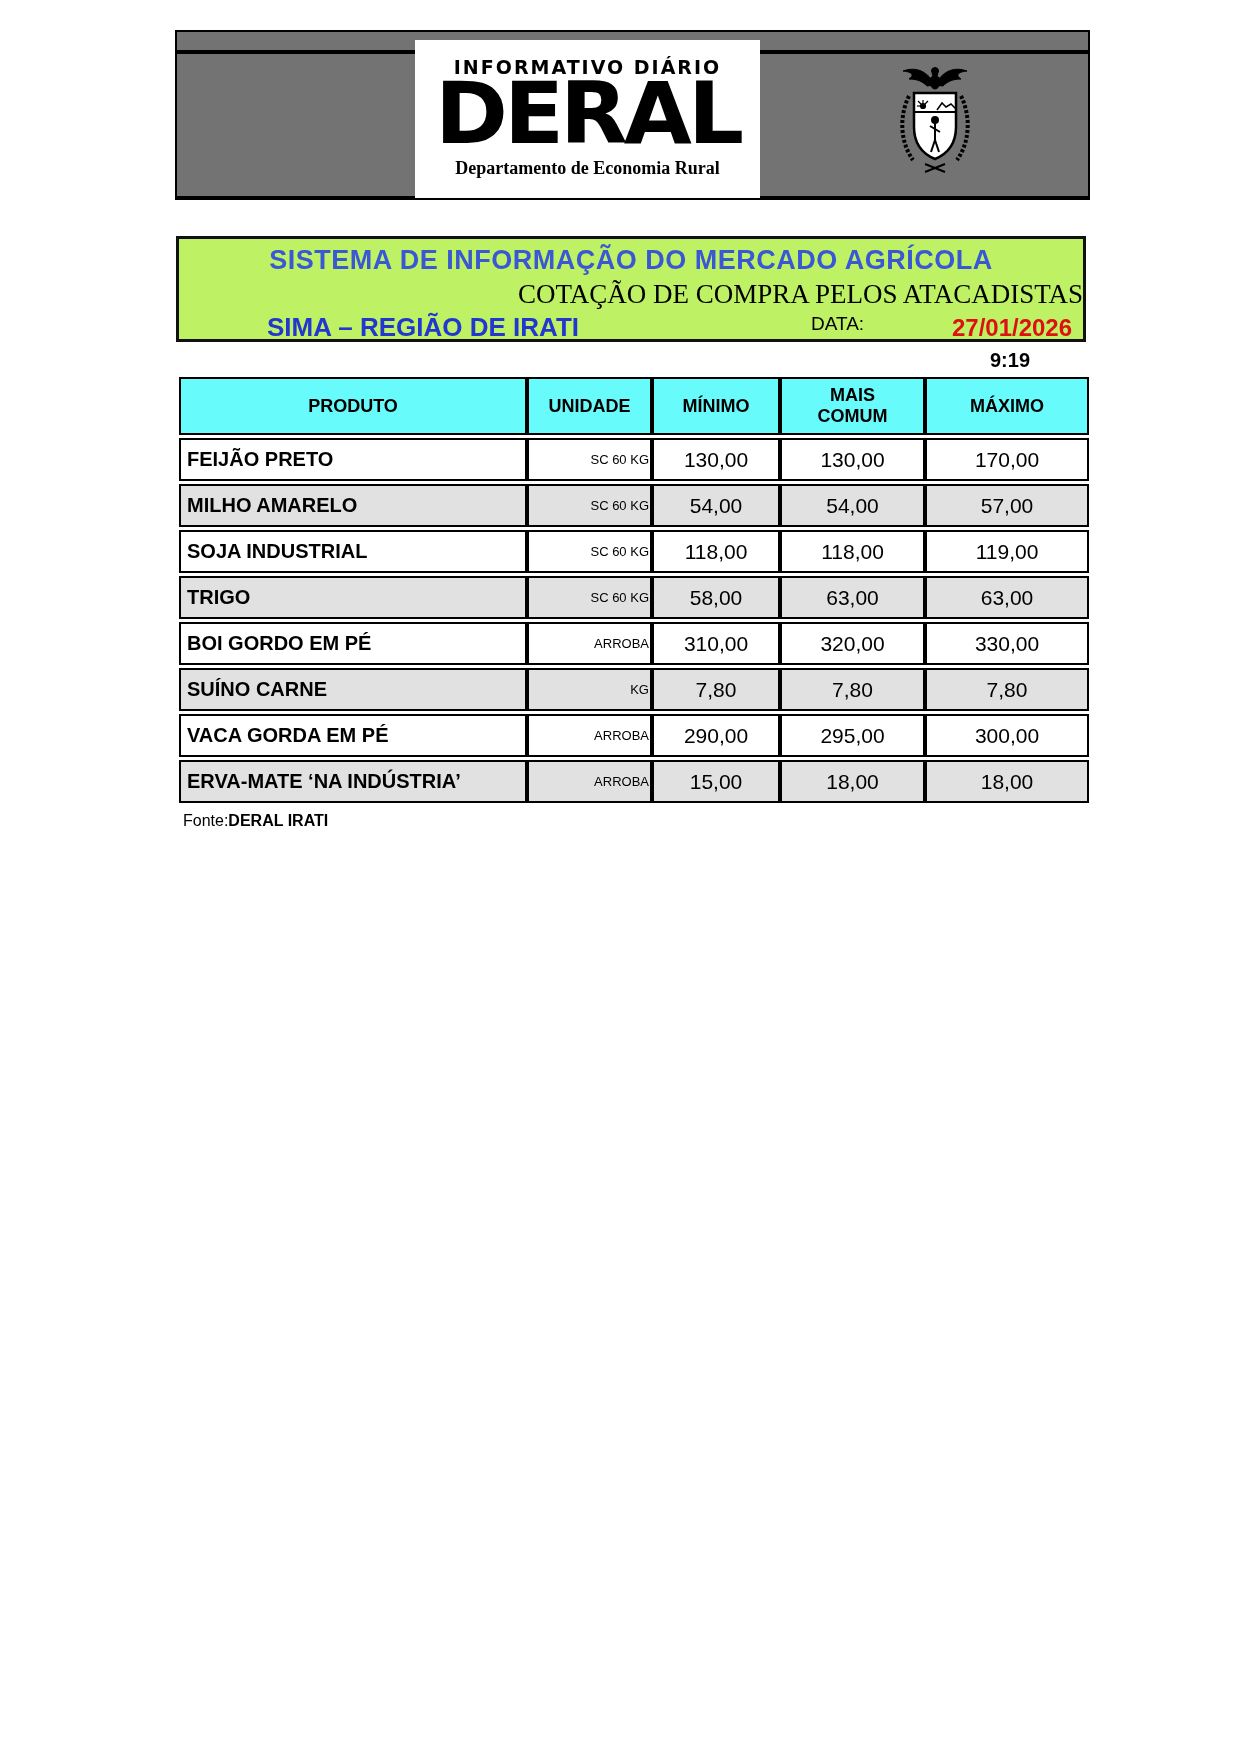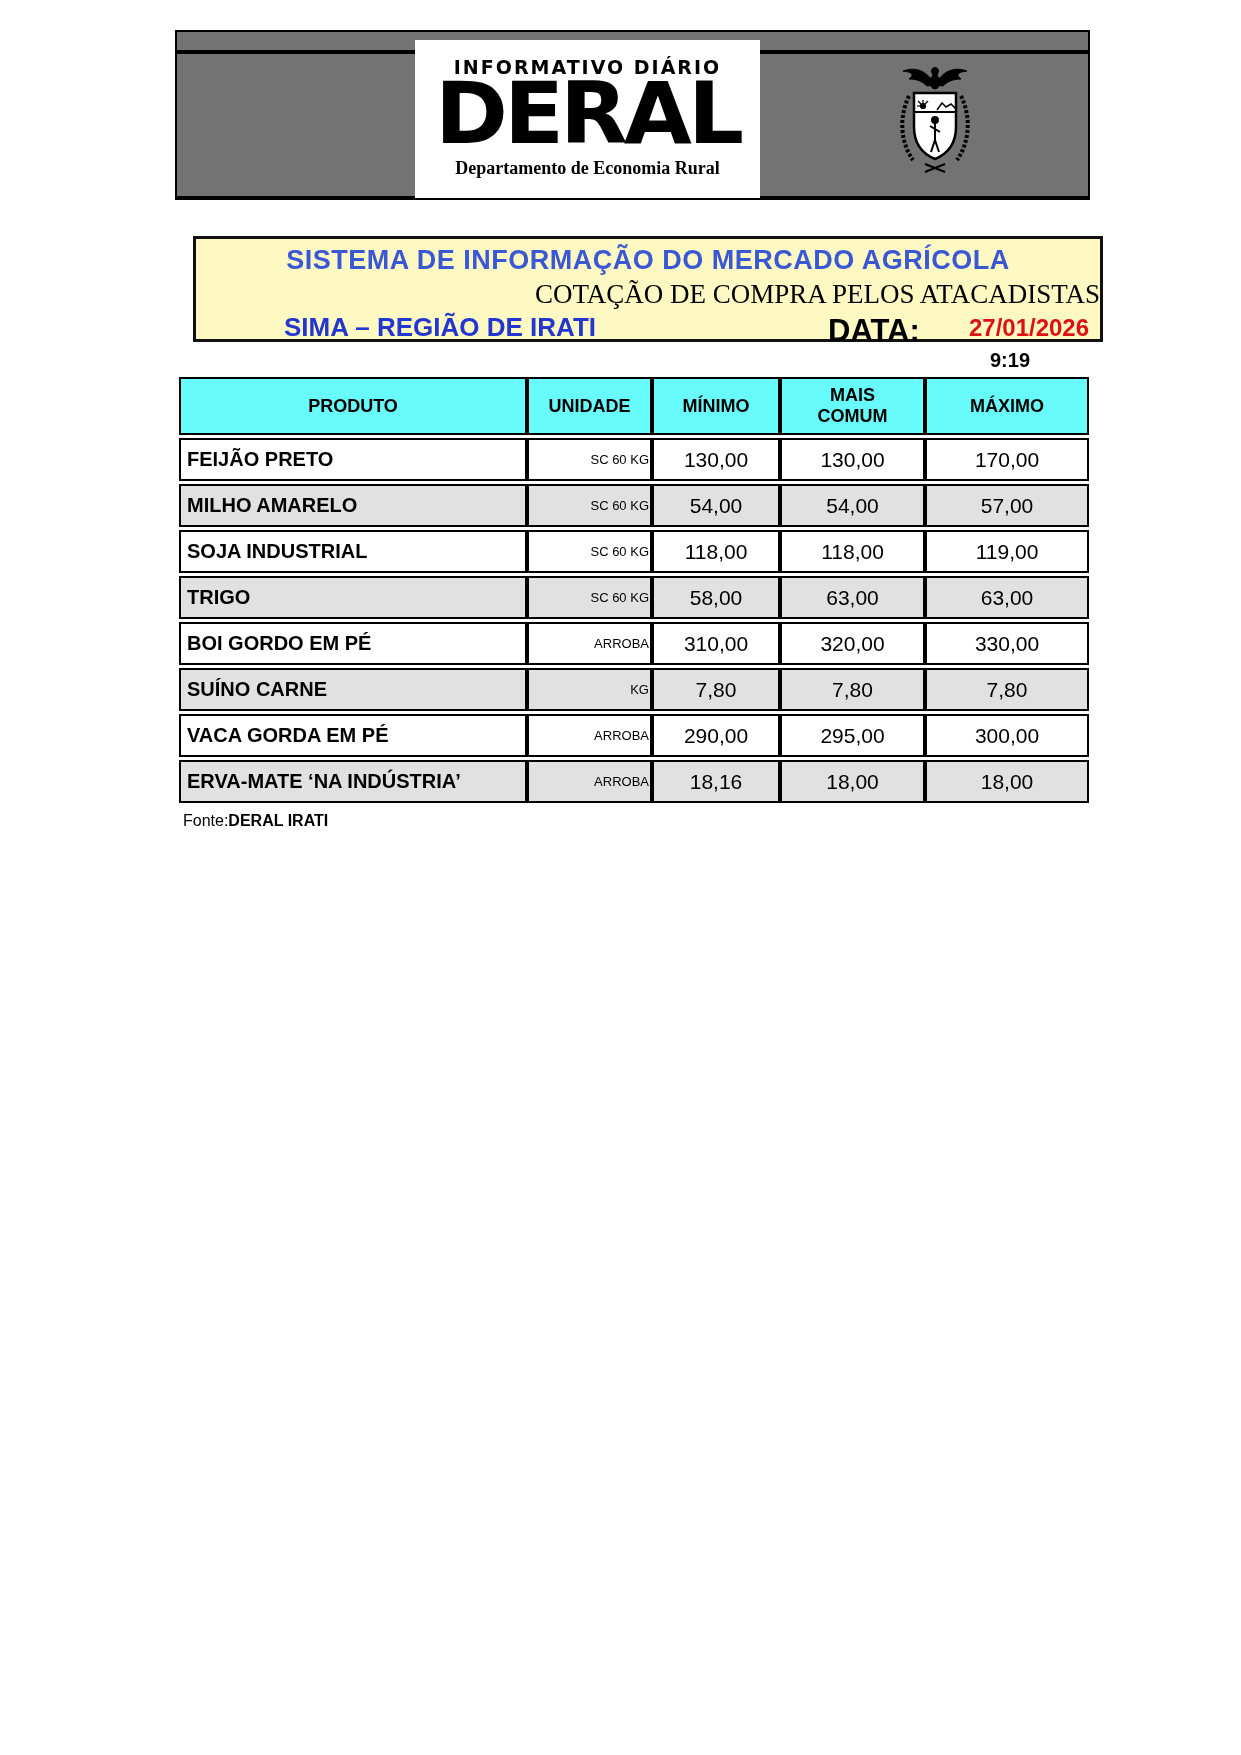--- a/index.html
+++ b/index.html
@@ -14,30 +14,30 @@
               z-index:2;display:flex;flex-direction:column;align-items:center;justify-content:flex-start;}
   .logo-top{margin-top:16px;font-family:"DejaVu Sans",sans-serif;font-weight:bold;
             font-size:19px;letter-spacing:2px;white-space:nowrap;}
   .logo-main{font-family:"DejaVu Sans",sans-serif;font-weight:bold;font-size:88px;
              line-height:0.82;letter-spacing:-4px;transform:scaleY(0.98);white-space:nowrap;}
   .logo-sub{margin-top:8px;font-family:Liberation Serif, serif;font-weight:bold;
             font-size:18px;white-space:nowrap;}
   .crest{position:absolute;left:710px;top:28px;width:96px;height:122px;z-index:2;}
 
   
-  .title-box{position:absolute;left:193px;top:236px;width:910px;height:106px;
-             border:3px solid #111;box-sizing:border-box;padding-top:5px;background:#fef9c3;}
+  .title-box{position:absolute;left:176px;top:236px;width:910px;height:106px;
+             border:3px solid #111;box-sizing:border-box;padding-top:5px;background:#bef264;}
   .title-line1{text-align:center;font-size:27px;font-weight:bold;color:var(--title-blue);
                letter-spacing:0.5px;line-height:33px;white-space:nowrap;}
   .title-line2{text-align:right;font-family:"Liberation Serif",serif;font-size:27px;
                font-weight:normal;line-height:35px;white-space:nowrap;}
   .title-line3{position:relative;height:30px;}
   .region-title{position:absolute;left:88px;top:0;font-size:26px;font-weight:bold;
                 color:var(--region-blue);white-space:nowrap;}
-  .date-label{position:absolute;left:632px;top:1px;font-size:31px;font-weight:bold;}
+  .date-label{position:absolute;left:632px;top:1px;font-size:19px;font-weight:normal;}
   .date-value{position:absolute;left:758px;top:2px;width:150px;text-align:center;
               font-size:24px;font-weight:bold;color:var(--date-red);}
   .time-value{position:absolute;left:940px;top:349px;width:140px;text-align:center;
               font-size:20px;font-weight:bold;}
 
   
   .price-table{position:absolute;left:179px;top:374px;border-collapse:separate;
                border-spacing:0 3px;table-layout:fixed;}
   .price-table th,.price-table td{border:2px solid #000;box-sizing:border-box;overflow:hidden;}
   .price-table th{background:var(--header-cyan);height:58px;font-size:18px;font-weight:bold;
@@ -175,21 +175,21 @@
       <tr>
         <td class="cell-produto">VACA GORDA EM PÉ</td>
         <td class="cell-unidade">ARROBA</td>
         <td>290,00</td>
         <td>295,00</td>
         <td>300,00</td>
       </tr>
       <tr>
         <td class="cell-produto">ERVA-MATE ‘NA INDÚSTRIA’</td>
         <td class="cell-unidade">ARROBA</td>
-        <td>18,16</td>
+        <td>15,00</td>
         <td>18,00</td>
         <td>18,00</td>
       </tr>
     </tbody>
   </table>
 
   <div class="fonte">
     <span>Fonte:</span><span class="fonte-value">DERAL IRATI</span>
   </div>
 

